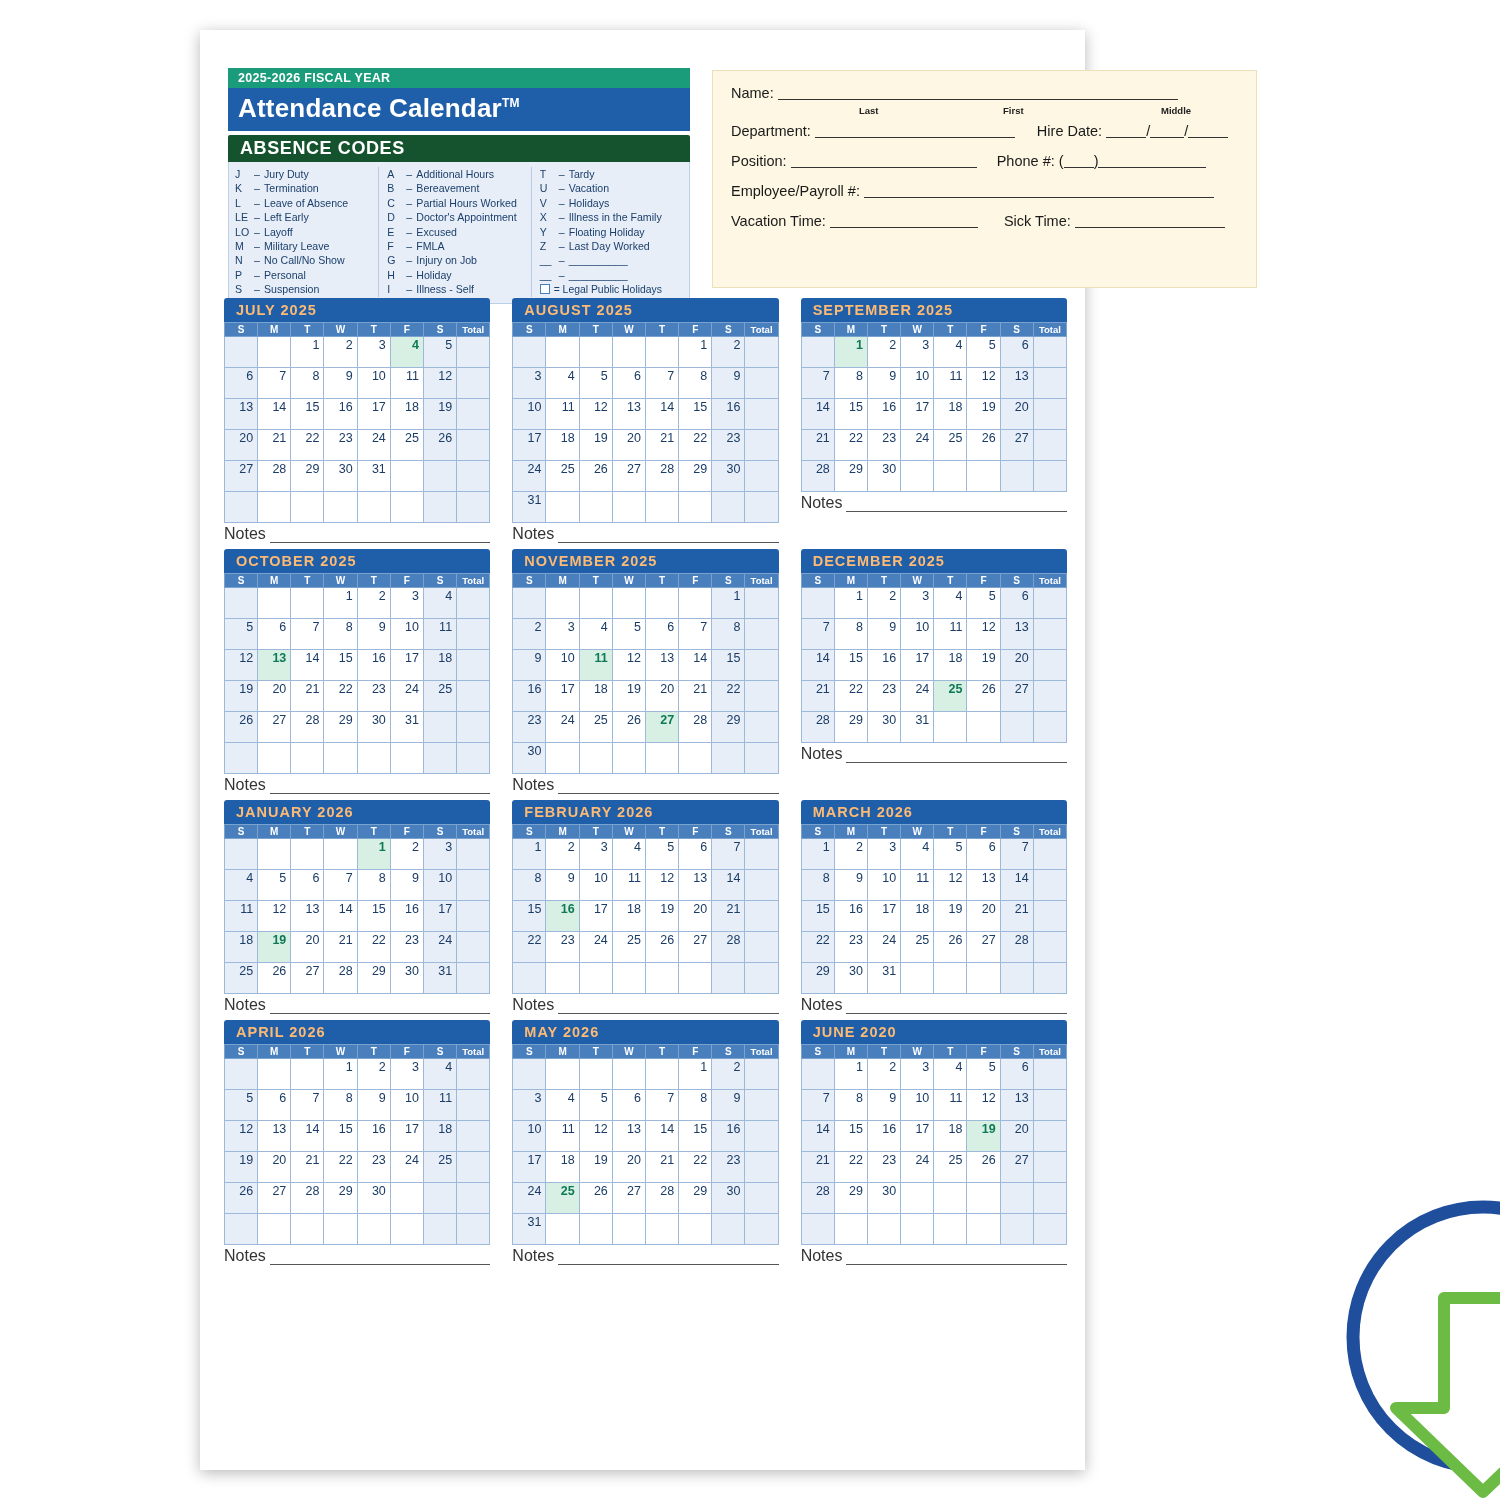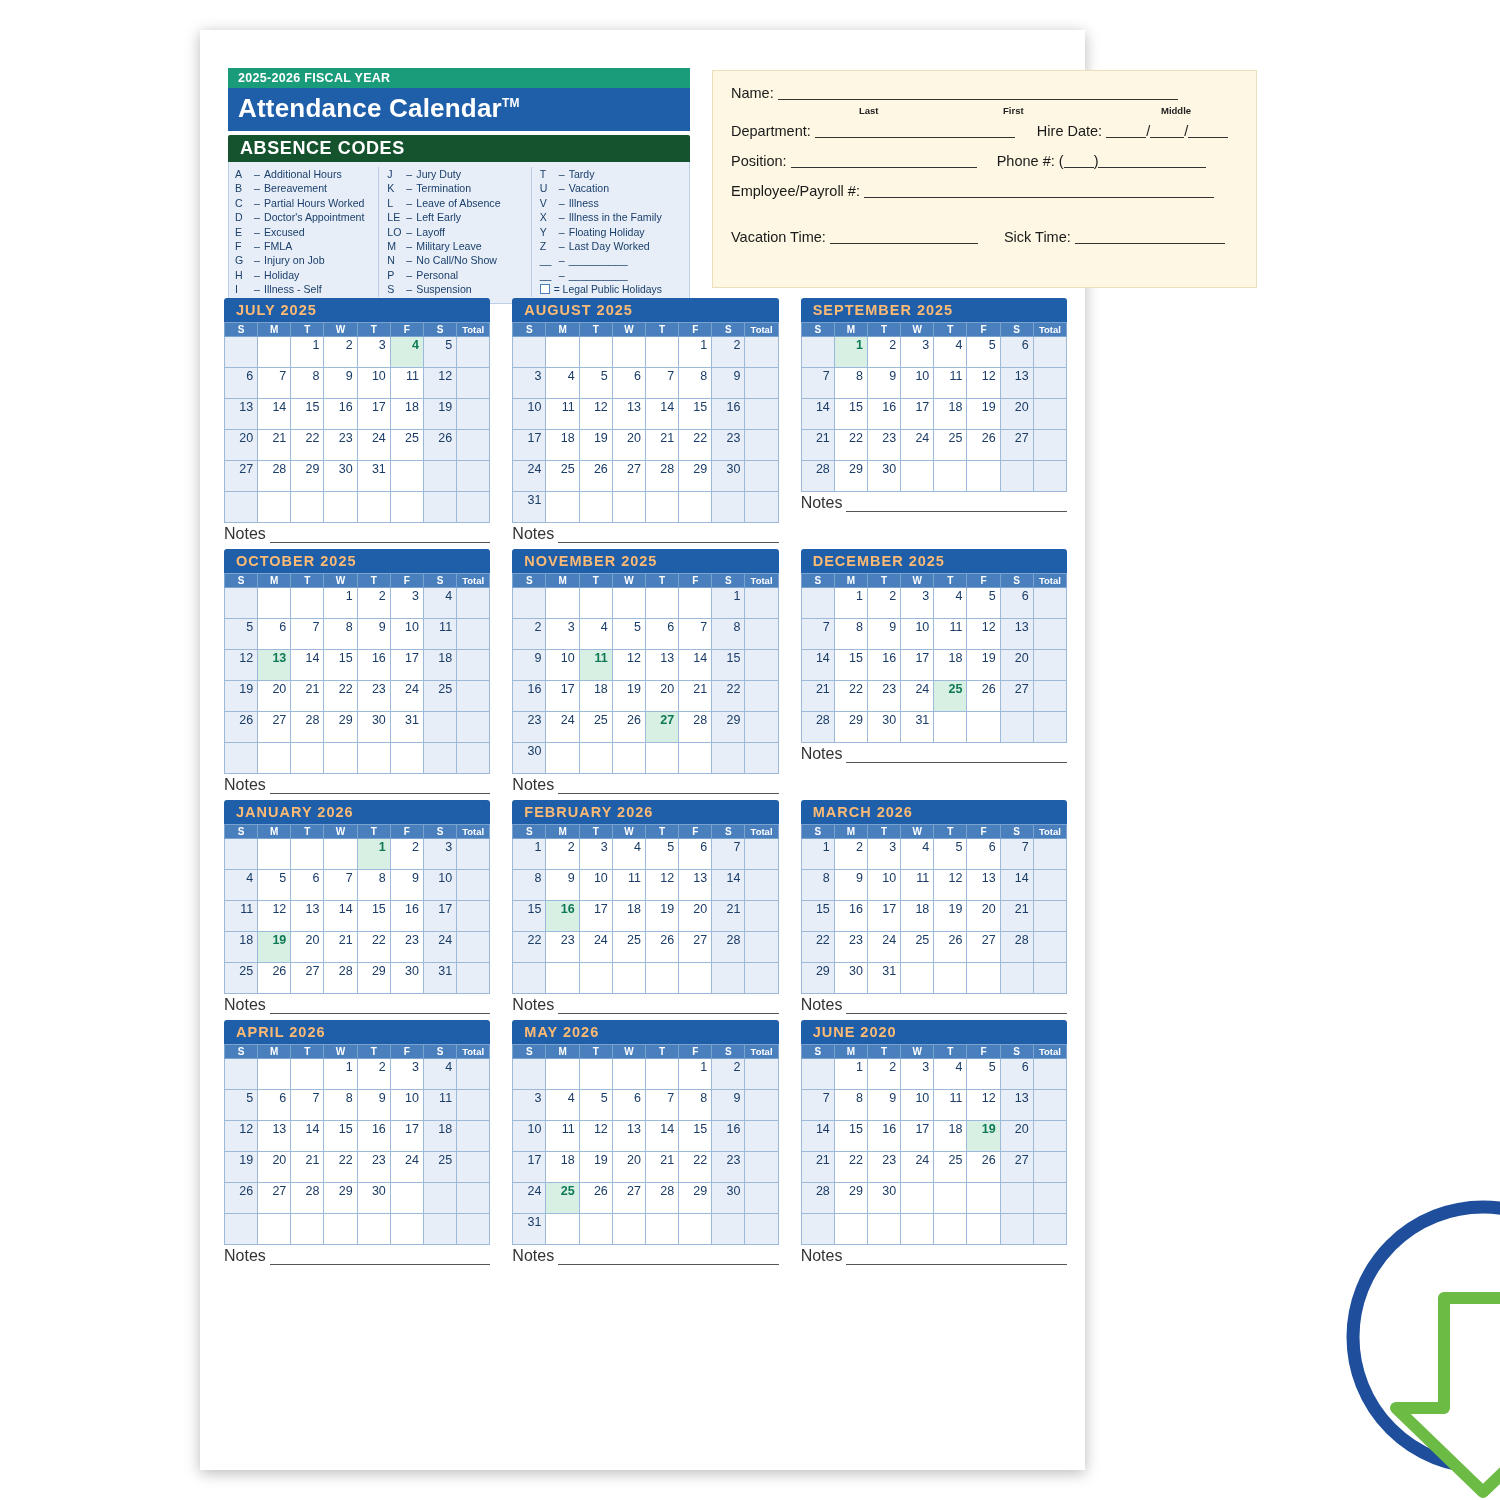--- a/index.html
+++ b/index.html
@@ -159,46 +159,46 @@
 <body>
 
 <div id="page">
   <div class="sheet">
 
     <div class="hdr-left">
       <div class="fiscal-bar">2025-2026 FISCAL YEAR</div>
       <div class="title-bar"><span>Attendance Calendar</span><span class="tm">TM</span></div>
       <div class="codes-head">ABSENCE  CODES</div>
       <div class="codes-body">
+        <div class="codes-col" id="col2">
+            <div class="code-row"><span class="k">J</span><span class="d">–</span><span>Jury Duty</span></div>
+            <div class="code-row"><span class="k">K</span><span class="d">–</span><span>Termination</span></div>
+            <div class="code-row"><span class="k">L</span><span class="d">–</span><span>Leave of Absence</span></div>
+            <div class="code-row"><span class="k">LE</span><span class="d">–</span><span>Left Early</span></div>
+            <div class="code-row"><span class="k">LO</span><span class="d">–</span><span>Layoff</span></div>
+            <div class="code-row"><span class="k">M</span><span class="d">–</span><span>Military Leave</span></div>
+            <div class="code-row"><span class="k">N</span><span class="d">–</span><span>No Call/No Show</span></div>
+            <div class="code-row"><span class="k">P</span><span class="d">–</span><span>Personal</span></div>
+            <div class="code-row"><span class="k">S</span><span class="d">–</span><span>Suspension</span></div>
+          </div>
         <div class="codes-col" id="col1">
             <div class="code-row"><span class="k">A</span><span class="d">–</span><span>Additional Hours</span></div>
             <div class="code-row"><span class="k">B</span><span class="d">–</span><span>Bereavement</span></div>
             <div class="code-row"><span class="k">C</span><span class="d">–</span><span>Partial Hours Worked</span></div>
             <div class="code-row"><span class="k">D</span><span class="d">–</span><span>Doctor's Appointment</span></div>
             <div class="code-row"><span class="k">E</span><span class="d">–</span><span>Excused</span></div>
             <div class="code-row"><span class="k">F</span><span class="d">–</span><span>FMLA</span></div>
             <div class="code-row"><span class="k">G</span><span class="d">–</span><span>Injury on Job</span></div>
             <div class="code-row"><span class="k">H</span><span class="d">–</span><span>Holiday</span></div>
             <div class="code-row"><span class="k">I</span><span class="d">–</span><span>Illness - Self</span></div>
           </div>
-        <div class="codes-col" id="col2">
-            <div class="code-row"><span class="k">J</span><span class="d">–</span><span>Jury Duty</span></div>
-            <div class="code-row"><span class="k">K</span><span class="d">–</span><span>Termination</span></div>
-            <div class="code-row"><span class="k">L</span><span class="d">–</span><span>Leave of Absence</span></div>
-            <div class="code-row"><span class="k">LE</span><span class="d">–</span><span>Left Early</span></div>
-            <div class="code-row"><span class="k">LO</span><span class="d">–</span><span>Layoff</span></div>
-            <div class="code-row"><span class="k">M</span><span class="d">–</span><span>Military Leave</span></div>
-            <div class="code-row"><span class="k">N</span><span class="d">–</span><span>No Call/No Show</span></div>
-            <div class="code-row"><span class="k">P</span><span class="d">–</span><span>Personal</span></div>
-            <div class="code-row"><span class="k">S</span><span class="d">–</span><span>Suspension</span></div>
-          </div>
         <div class="codes-col" id="col3">
             <div class="code-row"><span class="k">T</span><span class="d">–</span><span>Tardy</span></div>
             <div class="code-row"><span class="k">U</span><span class="d">–</span><span>Vacation</span></div>
-            <div class="code-row"><span class="k">V</span><span class="d">–</span><span>Illness</span></div>
+            <div class="code-row"><span class="k">V</span><span class="d">–</span><span>Holidays</span></div>
             <div class="code-row"><span class="k">X</span><span class="d">–</span><span>Illness in the Family</span></div>
             <div class="code-row"><span class="k">Y</span><span class="d">–</span><span>Floating Holiday</span></div>
             <div class="code-row"><span class="k">Z</span><span class="d">–</span><span>Last Day Worked</span></div>
             <div class="code-row"><span class="k">__</span><span class="d">–</span><span>__________</span></div>
             <div class="code-row"><span class="k">__</span><span class="d">–</span><span>__________</span></div>
           <div class="legal-row">
             <span class="legal-box"></span><span>= Legal Public Holidays</span>
           </div>
         </div>
       </div>
@@ -223,21 +223,21 @@
       <div class="emp-line" style="margin-top:14px">
         <span>Position:</span>
         <span class="rule" style="width:186px"></span>
         <span style="margin-left:16px">Phone #:</span>
         <span>(</span><span class="rule" style="width:30px"></span><span>)</span><span class="rule" style="width:108px"></span>
       </div>
       <div class="emp-line" style="margin-top:14px">
         <span>Employee/Payroll #:</span>
         <span class="rule" style="width:350px"></span>
       </div>
-      <div class="emp-line" style="margin-top:30px">
+      <div class="emp-line" style="margin-top:14px">
         <span>Vacation Time:</span>
         <span class="rule" style="width:148px"></span>
         <span style="margin-left:22px">Sick Time:</span>
         <span class="rule" style="width:150px"></span>
       </div>
     </div>
 
     <div class="months" id="months">
         <div class="month">
           <div class="m-title">JULY  2025</div>

